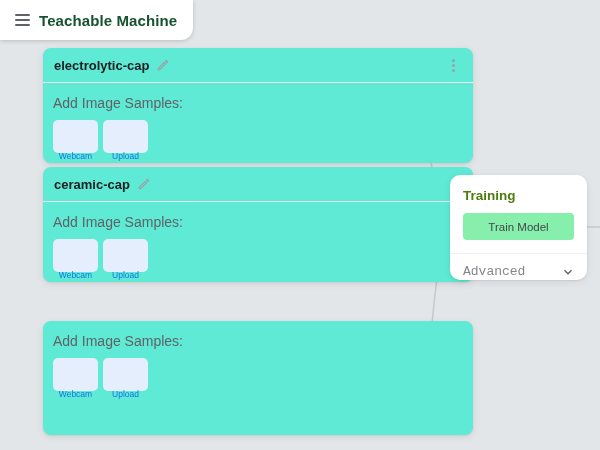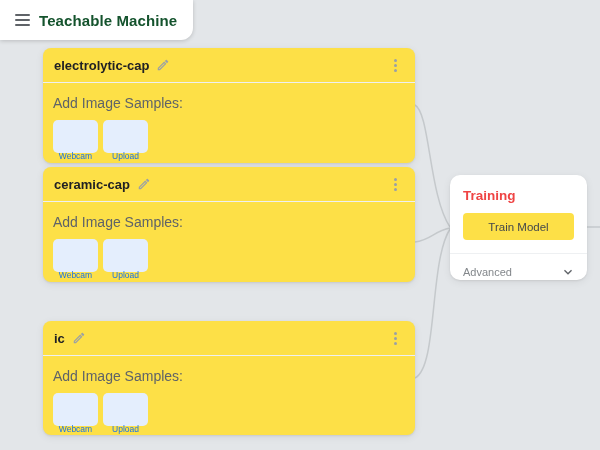--- a/index.html
+++ b/index.html
@@ -19,22 +19,22 @@
     background:#ffffff;border-radius:0 0 12px 0;
     box-shadow:0 1px 4px rgba(0,0,0,.18);
     display:flex;align-items:center;
   }
   .hamburger{width:15px;margin-left:15px;display:flex;flex-direction:column;gap:3px;cursor:pointer;}
   .hamburger span{display:block;height:2px;background:#5f6368;border-radius:1px;}
   .app-title{margin-left:9px;font-size:15px;font-weight:700;color:#14532d;letter-spacing:.1px;cursor:pointer;}
 
   
   .class-card{
-    position:absolute;left:43px;width:372px;z-index:1;
-    background:#fde047;border-radius:8px;
+    position:absolute;left:43px;width:430px;z-index:1;
+    background:#5eead4;border-radius:8px;
     box-shadow:0 1px 2px rgba(0,0,0,.08), 0 2px 8px rgba(0,0,0,.07);
   }
   .card-1{top:48px;height:115px;}
   .card-2{top:167px;height:115px;}
   .card-3{top:321px;height:114px;}
   .card-head{
     height:34px;display:flex;align-items:center;
     padding:0 12px 0 11px;border-bottom:1px solid #eef0f2;
   }
   .class-name{font-size:13px;font-weight:700;color:#202124;}
@@ -51,31 +51,31 @@
   }
   .sample-btn svg{width:15px;height:15px;}
   .sample-btn .blabel{font-size:8.5px;font-family:"Liberation Sans",sans-serif;margin-top:1px;color:#1a73e8;}
 
   
   .training-card{
     position:absolute;left:450px;top:175px;width:137px;height:105px;z-index:1;
     background:#fff;border-radius:10px;
     box-shadow:0 1px 2px rgba(0,0,0,.08), 0 2px 8px rgba(0,0,0,.07);
   }
-  .training-title{font-size:13.5px;font-weight:700;color:#ef4444;margin:13px 0 10px 13px;}
+  .training-title{font-size:13.5px;font-weight:700;color:#4d7c0f;margin:13px 0 10px 13px;}
   .train-btn{
     display:block;margin:0 auto;width:111px;height:27px;border:none;border-radius:4px;
-    background:#fde047;color:#44484c;font-size:11.5px;font-family:"Liberation Sans",sans-serif;
+    background:#86efac;color:#44484c;font-size:11.5px;font-family:"Liberation Sans",sans-serif;
     cursor:pointer;
   }
   .training-divider{border:none;border-top:1px solid #eef0f2;margin:13px 0 0 0;}
   .advanced-row{
     height:35px;display:flex;align-items:center;padding:0 11px 0 13px;cursor:pointer;
   }
-  .advanced-label{font-size:11px;color:#83878b;}
+  .advanced-label{font-size:13px;color:#83878b;font-family:Liberation Mono, monospace;}
   .advanced-row svg{margin-left:auto;width:16px;height:16px;}
 </style>
 </head>
 <body>
 
 <div class="stage">
 
   <svg class="connectors" viewBox="0 0 600 450" fill="none" stroke="#c5c9cc" stroke-width="1.5">
     <path d="M415,105 C430,113 429,196 450,227"></path>
     <path d="M415,242 C431,240 434,231 450,228"></path>
@@ -152,33 +152,20 @@
           <svg viewBox="0 0 24 24" fill="#1a73e8">
               <path d="M5 20h14v-2H5v2zm7-16L5.33 10.67l1.41 1.41L11 7.83V16h2V7.83l4.26 4.25 1.41-1.41L12 4z"></path>
             </svg>
           <span class="blabel">Upload</span>
         </button>
       </div>
     </div>
   </div>
 
   <div class="class-card card-3">
-    <div class="card-head">
-      <span class="class-name">ic</span>
-      <span class="pencil">
-        <svg viewBox="0 0 24 24" fill="#9aa0a6">
-            <path d="M14.06 9.02l.92.92L5.92 19H5v-.92l9.06-9.06M17.66 3c-.25 0-.51.1-.7.29l-1.83 1.83 3.75 3.75 1.83-1.83c.39-.39.39-1.02 0-1.41l-2.34-2.34c-.2-.2-.45-.29-.71-.29zm-3.6 3.19L3 17.25V21h3.75L17.81 9.94l-3.75-3.75z"></path>
-          </svg>
-      </span>
-      <span class="kebab">
-          <i></i>
-          <i></i>
-          <i></i>
-        </span>
-    </div>
     <div class="card-body">
       <div class="section-label">Add Image Samples:</div>
       <div class="btn-row">
         <button class="sample-btn">
           <svg viewBox="0 0 24 24" fill="#1a73e8">
               <path d="M15 8v8H5V8h10m1-2H4c-.55 0-1 .45-1 1v10c0 .55.45 1 1 1h12c.55 0 1-.45 1-1v-3.5l4 4v-11l-4 4V7c0-.55-.45-1-1-1z"></path>
             </svg>
           <span class="blabel">Webcam</span>
         </button>
         <button class="sample-btn">

